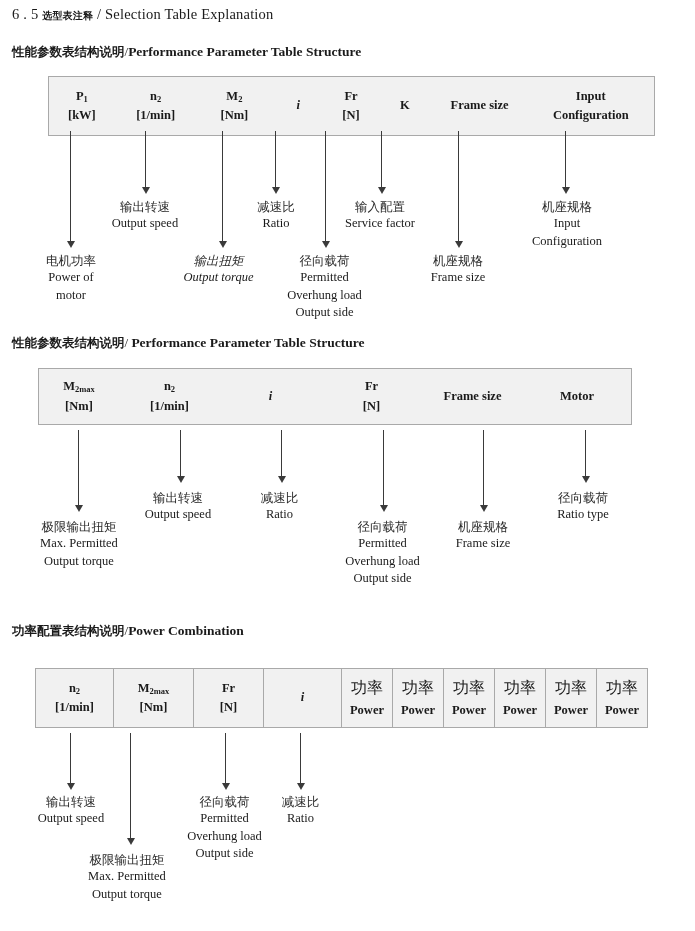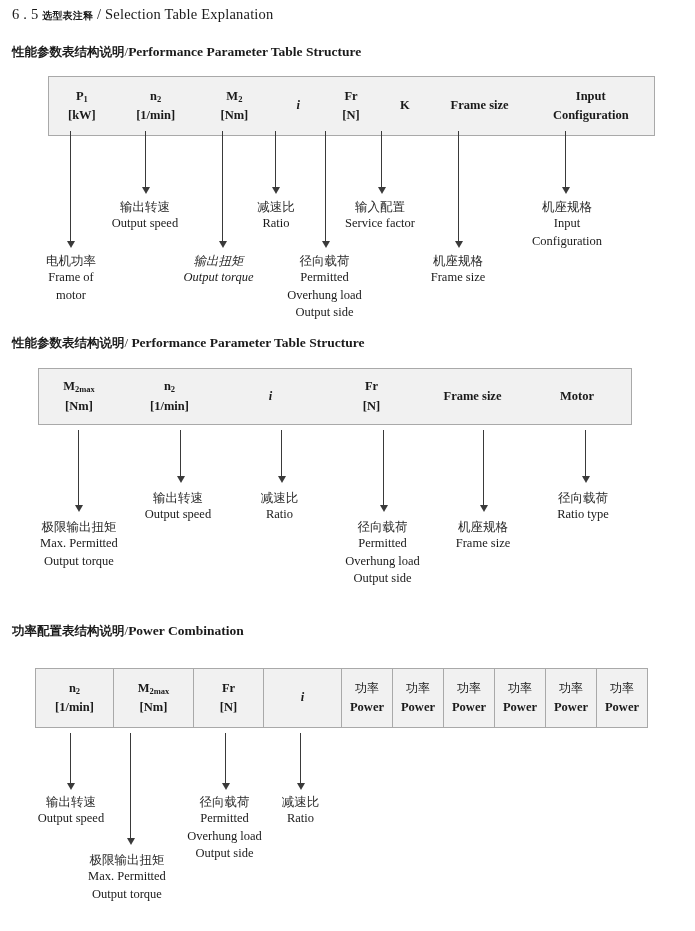--- a/index.html
+++ b/index.html
@@ -68,21 +68,21 @@
     font-size: 12.5px;
     line-height: 1.55;
     white-space: nowrap;
   }
   .ptable.divided .cell + .cell { border-left: 1px solid #a9a9a9; }
   .ptable .cell .l1 { font-size: 12.5px; }
   .ptable .cell .l2 { font-size: 12.5px; }
   .ptable .cell .cnlab {
     font-family: Liberation Sans, sans-serif;
     font-weight: normal;
-    font-size: 12px;
+    font-size: 16px;
   }
   .ptable .cell sub {
     font-size: 8.5px;
     vertical-align: baseline;
     position: relative;
     top: 2px;
   }
   .ptable .cell .ital {
     font-style: italic;
     font-weight: bold;
@@ -223,21 +223,21 @@
   <span class="en">Service factor</span>
 </div>
 <div class="anno" style="left:512px; top:198px; width:110px;">
   <span class="cn">机座规格</span>
   <span class="en">Input</span>
   <span class="en">Configuration</span>
 </div>
 
 <div class="anno" style="left:21px; top:252px; width:100px;">
   <span class="cn">电机功率</span>
-  <span class="en">Frame of</span>
+  <span class="en">Power of</span>
   <span class="en">motor</span>
 </div>
 <div class="anno" style="left:166px; top:252px; width:105px;font-style:italic;">
   <span class="cn">输出扭矩</span>
   <span class="en">Output torque</span>
 </div>
 <div class="anno" style="left:272px; top:252px; width:105px;">
   <span class="cn">径向载荷</span>
   <span class="en">Permitted</span>
   <span class="en">Overhung load</span>

